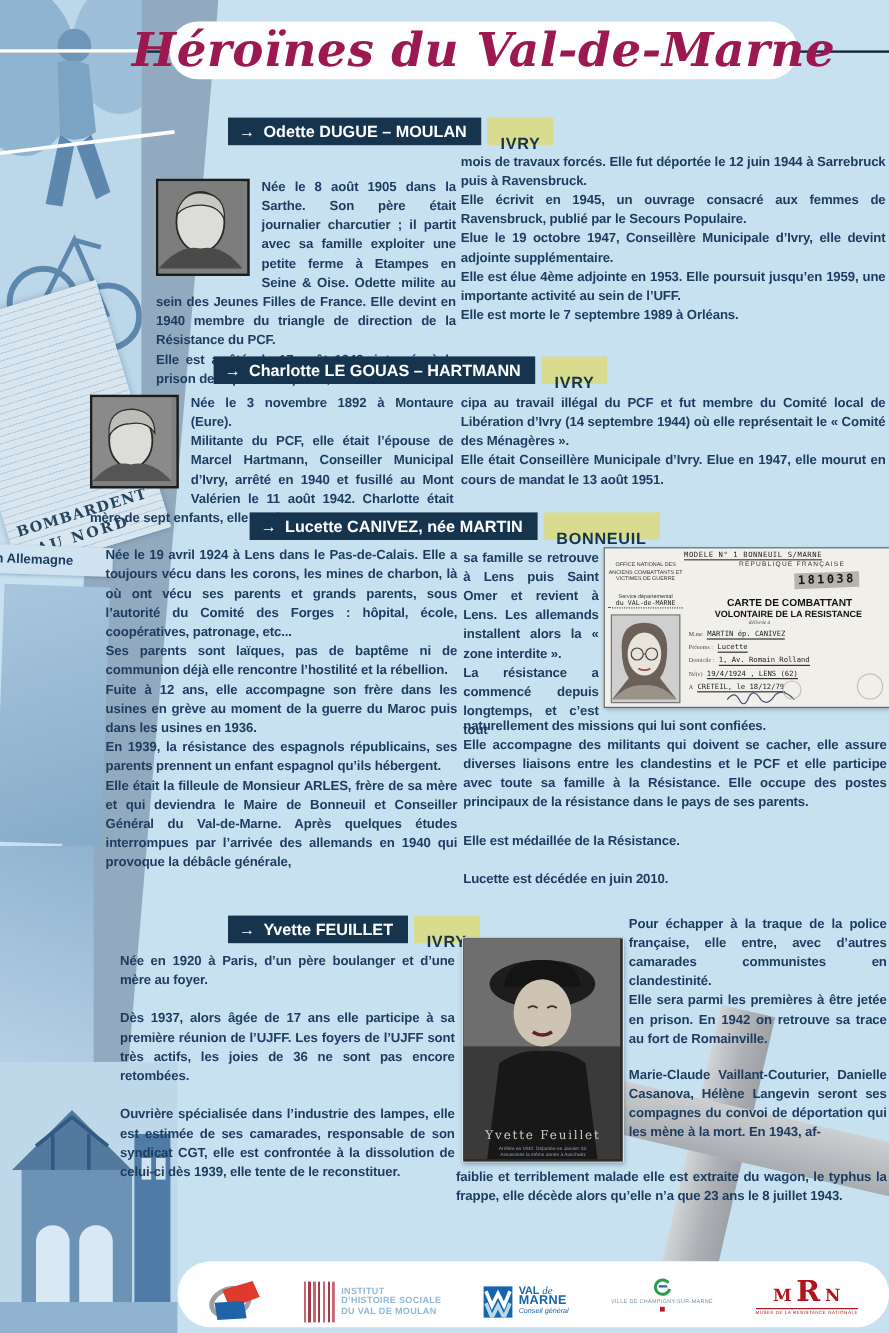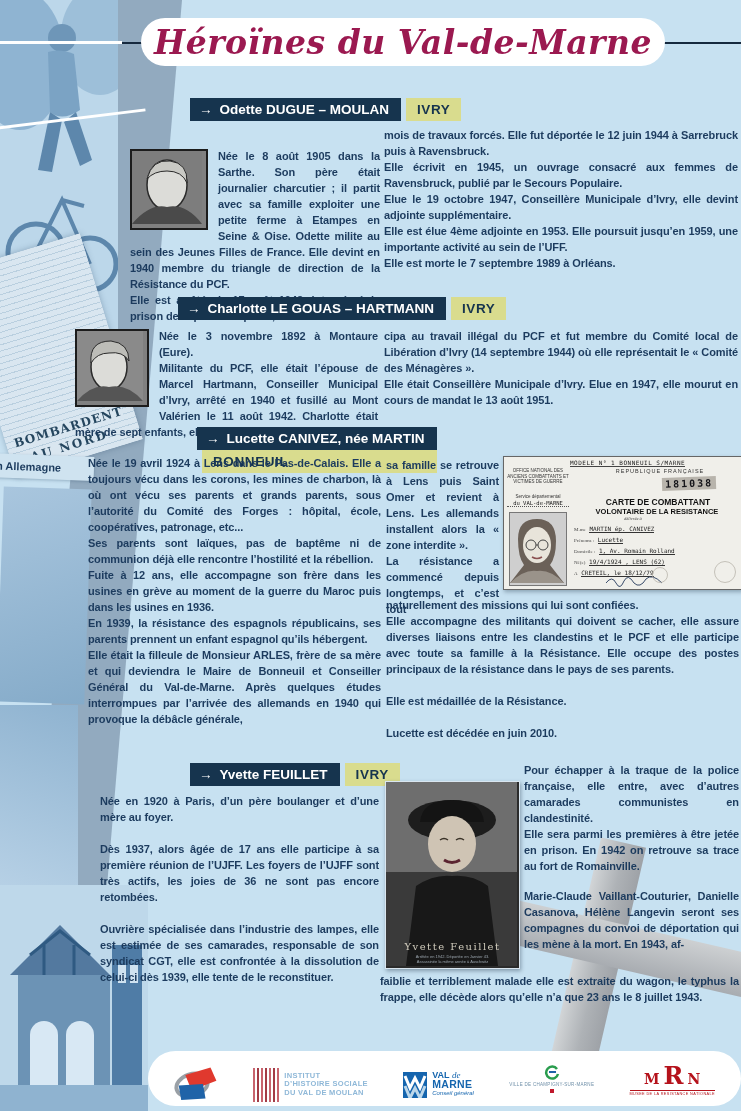--- a/index.html
+++ b/index.html
@@ -28,29 +28,29 @@
   .buildings{left:0;top:885px;width:148px;height:226px;}
 
   
   .hline{left:0;top:42px;width:741px;height:2px;background:#16293e;z-index:3;}
   .hline-white{left:0;top:41px;width:122px;height:3px;background:#ffffff;z-index:3;}
   .diag-white{left:-12px;top:118px;width:158px;height:3px;background:#fff;
       transform:rotate(-7deg);z-index:3;}
   .title-pill{left:141px;top:18px;width:524px;height:48px;background:#fff;border-radius:28px;
       display:flex;align-items:center;justify-content:center;z-index:4;}
   .title-text{font-family:"DejaVu Serif",serif;font-style:italic;font-weight:700;
-      font-size:33px;color:#9b1950;letter-spacing:.5px;white-space:nowrap;}
+      font-size:39px;color:#9b1950;letter-spacing:.5px;white-space:nowrap;}
 
   
   .sec-header{display:flex;align-items:stretch;height:23px;z-index:5;}
   .sec-name{background:#16344e;color:#fff;font-size:13.5px;font-weight:700;line-height:23px;
       padding:0 12px 0 9px;white-space:nowrap;}
   .arrow{color:#fff;font-weight:700;margin-right:7px;}
   .sec-city{background:#d9dc8e;color:#16344e;font-size:13.5px;font-weight:700;line-height:23px;
-      padding:0 11px;margin-left:5px;letter-spacing:.6px;white-space:nowrap;}
+      padding:10px 11px;margin-left:5px;letter-spacing:.6px;white-space:nowrap;}
 
   
   .body-col{font-size:11px;line-height:16px;font-weight:700;color:#1c3b5e;
       text-align:justify;z-index:5;letter-spacing:-.1px;}
   .body-col p{margin:0;}
   .gap14{margin-top:14px !important;}
   .gap16{margin-top:16px !important;}
 
   
   .portrait{float:left;width:74px;height:77px;border:2px solid #1c1c1c;background:#808080;
@@ -226,21 +226,21 @@
     </div>
     <p>Née le 3 novembre 1892 à Montaure (Eure).</p>
     <p>Militante du PCF, elle était l’épouse de Marcel Hartmann, Conseiller Municipal d’Ivry, arrêté en 1940 et fusillé au Mont Valérien le 11 août 1942. Charlotte était mère de sept enfants, elle parti-</p>
   </div>
 
   <div class="abs body-col" style="left:384px;top:328px;width:354px;">
     <p>cipa au travail illégal du PCF et fut membre du Comité local de Libération d’Ivry (14 septembre 1944) où elle représentait le « Comité des Ménagères ».</p>
     <p>Elle était Conseillère Municipale d’Ivry. Elue en 1947, elle mourut en cours de mandat le 13 août 1951.</p>
   </div>
 
-  <div class="abs sec-header" style="left:197px;top:427px;flex-direction:column;">
+  <div class="abs sec-header" style="left:208px;top:427px;">
     <span class="sec-name"><span class="arrow">→</span><span>Lucette CANIVEZ, née MARTIN</span></span>
     <span class="sec-city">BONNEUIL</span>
   </div>
 
   <div class="abs body-col" style="left:88px;top:455px;width:293px;">
     <p>Née le 19 avril 1924 à Lens dans le Pas-de-Calais. Elle a toujours vécu dans les corons, les mines de charbon, là où ont vécu ses parents et grands parents, sous l’autorité du Comité des Forges : hôpital, école, coopératives, patronage, etc...</p>
     <p>Ses parents sont laïques, pas de baptême ni de communion déjà elle rencontre l’hostilité et la rébellion.</p>
     <p>Fuite à 12 ans, elle accompagne son frère dans les usines en grève au moment de la guerre du Maroc puis dans les usines en 1936.</p>
     <p>En 1939, la résistance des espagnols républicains, ses parents prennent un enfant espagnol qu’ils hébergent.</p>
     <p>Elle était la filleule de Monsieur ARLES, frère de sa mère et qui deviendra le Maire de Bonneuil et Conseiller Général du Val-de-Marne. Après quelques études interrompues par l’arrivée des allemands en 1940 qui provoque la débâcle générale,</p>

